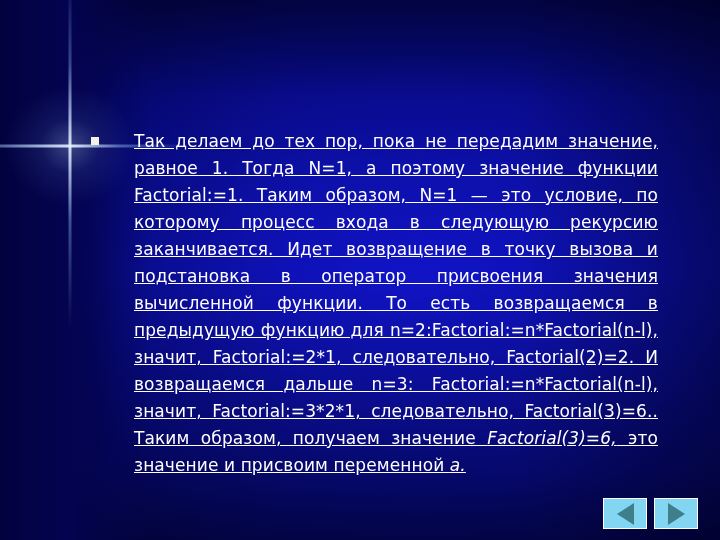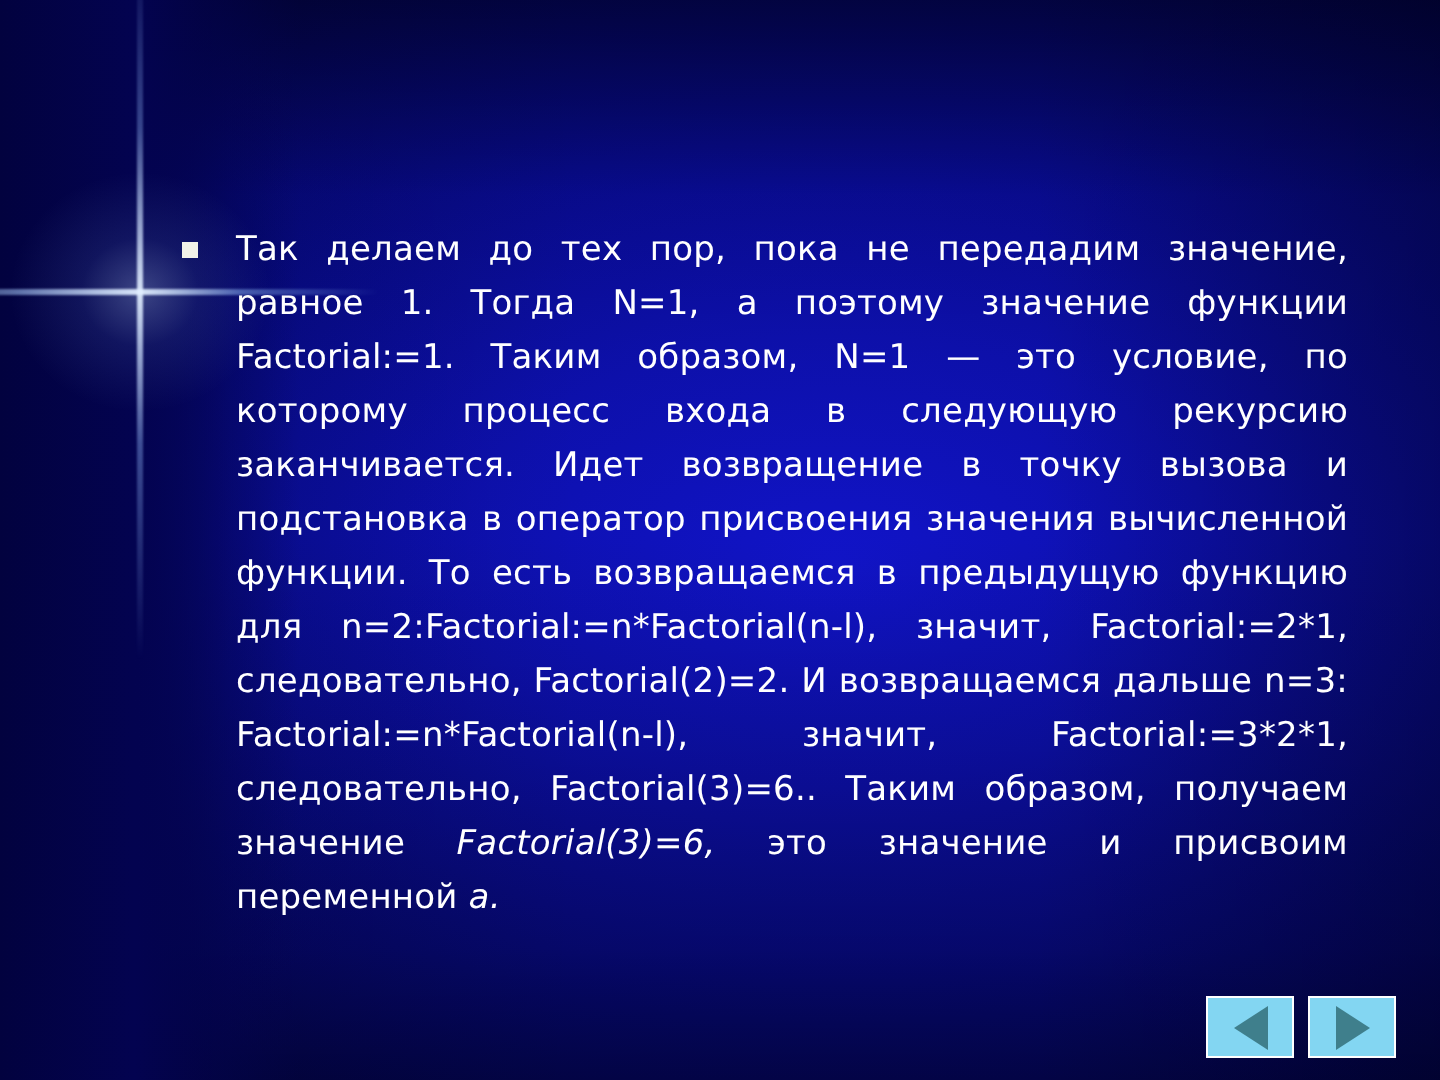--- a/index.html
+++ b/index.html
@@ -108,28 +108,29 @@
   .bullet-mark {
     position: absolute;
     left: 5px;
     top: 9px;
     width: 8px;
     height: 8px;
     background: #f2f2e8;
   }
 
   .para {
-    margin: 0;
+    margin: 16px;
     padding-left: 32px;
     color: #ffffff;
     font-size: 17px;
     line-height: 27px;
     text-align: justify;
     text-justify: inter-word;
     letter-spacing: 0.1px;
+    text-decoration: underline;
   }
   .para .tail {
     
     display: inline;
   }
   .para em {
     font-style: italic;
   }
 
   

